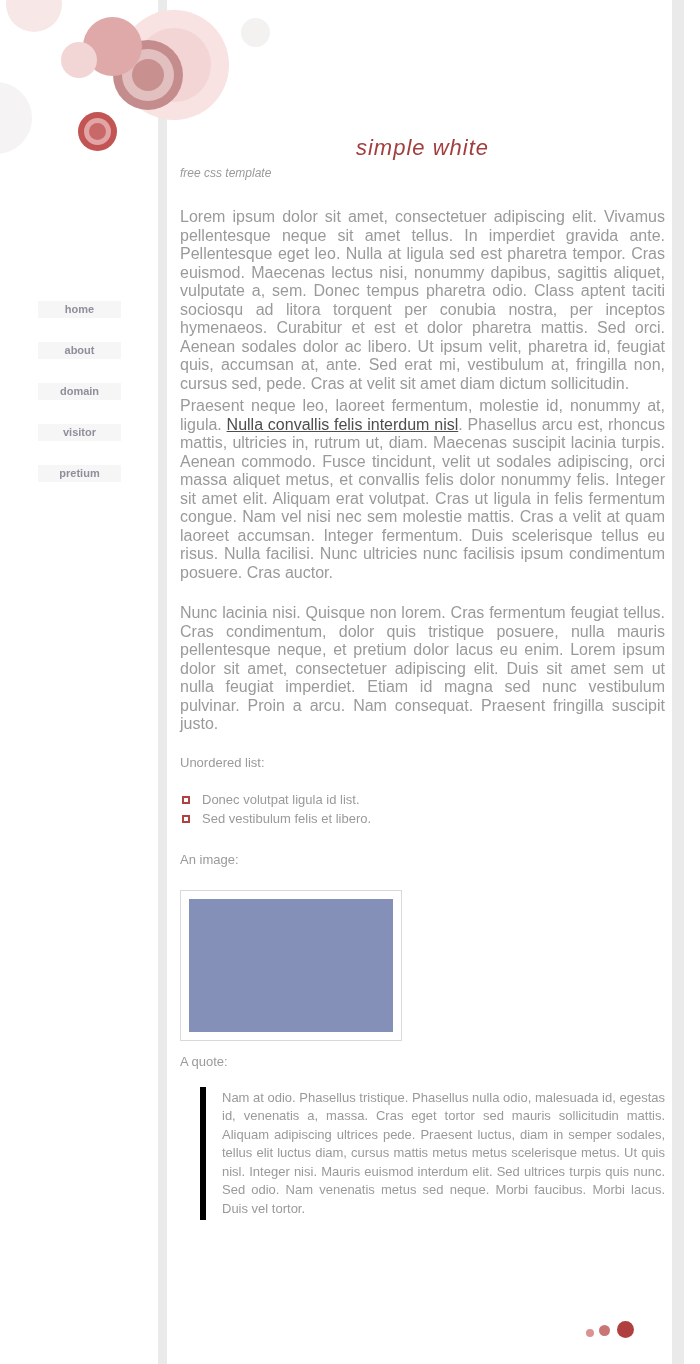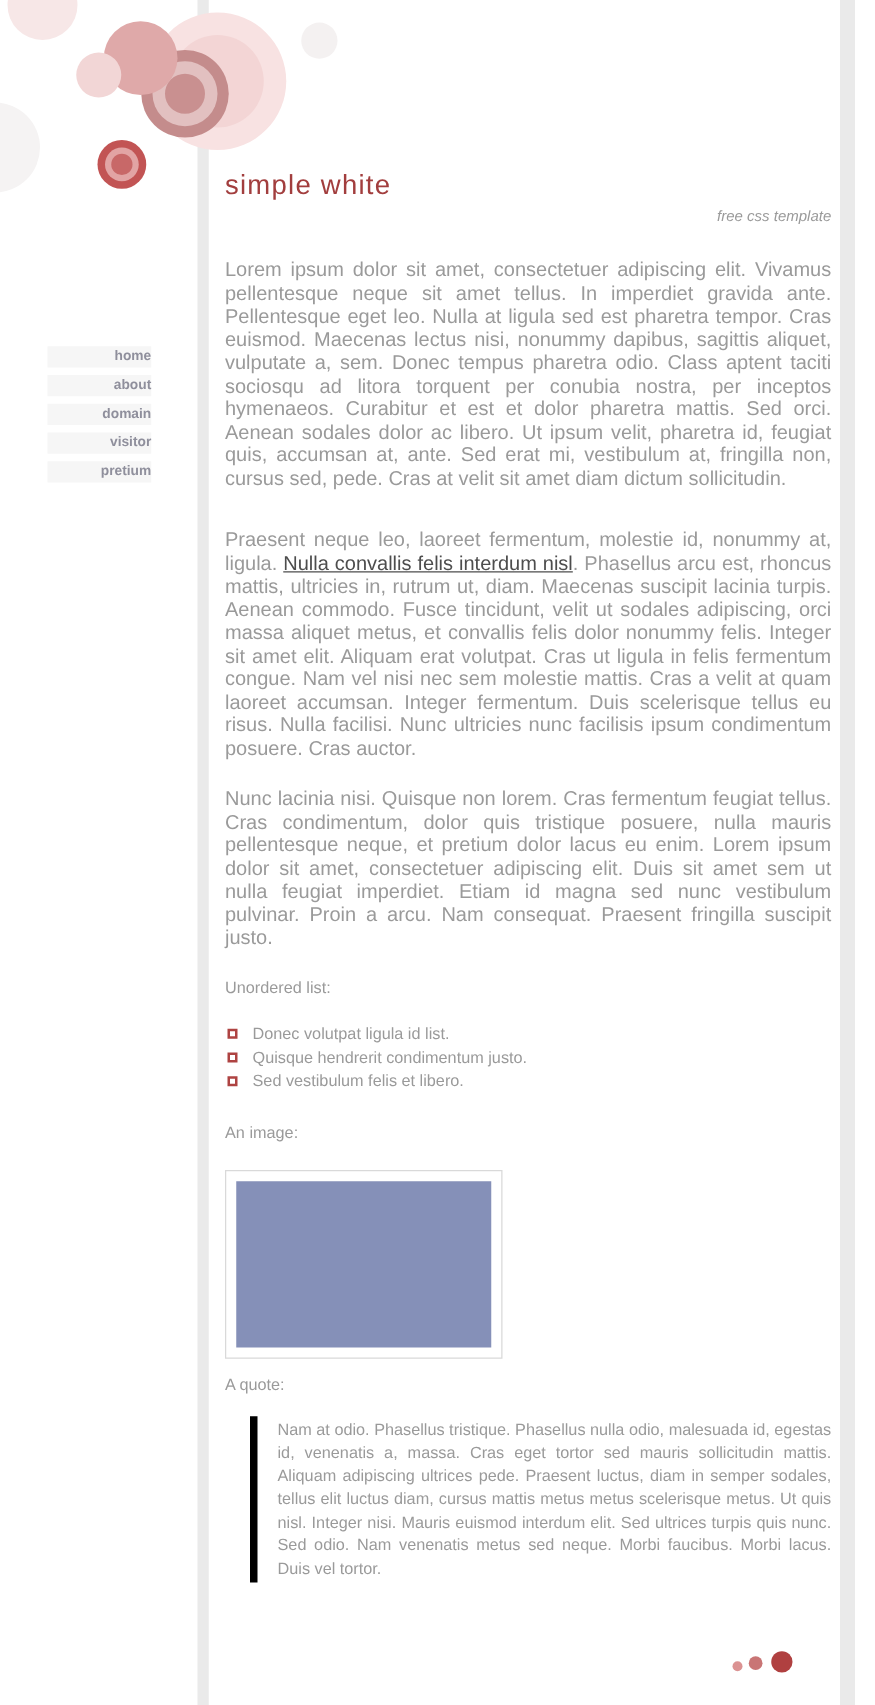--- a/index.html
+++ b/index.html
@@ -25,39 +25,39 @@
   .c-left-gray   { left:-40px; top:82px;  width:72px;  height:72px;  background:#f5f3f3; }
   .c-red-outer   { left:78px;  top:112px; width:39px;  height:39px;  background:#c25454; }
   .c-red-ring    { left:84px;  top:118px; width:27px;  height:27px;  background:#e2a4a4; }
   .c-red-core    { left:89px;  top:123px; width:17px;  height:17px;  background:#c86868; }
   .c-right-gray  { left:241px; top:18px;  width:29px;  height:29px;  background:#f4f1f1; }
 
   
   .nav { position:absolute; left:38px; top:277px; width:83px; z-index:3; }
   .nav-item {
     display:block; height:17px; line-height:17px; margin-bottom:6px;
-    background:#f6f6f6; text-align:right;
-    font-size:11px; font-weight:bold; color:#8f8f9c; cursor:pointer;
+    background:#f6f6f6; text-align:center;
+    font-size:11px; font-weight:bold; color:#8f8f9c; cursor:pointer;margin-top:24px;
   }
 
   
   .main { position:absolute; left:180px; top:0; width:485px; z-index:3; }
   .site-title {
-    margin:136px 0 0; text-align:left; font-weight:normal;
-    font-size:22px; line-height:24px; color:#a23e3e; letter-spacing:1px;
+    margin:136px 0 0; text-align:center; font-weight:normal;
+    font-size:22px; line-height:24px; color:#a23e3e; letter-spacing:1px;font-style:italic;
   }
   .site-subtitle {
-    margin:6px 0 0; text-align:right; font-style:italic; font-weight:normal;
+    margin:6px 0 0; text-align:left; font-style:italic; font-weight:normal;
     font-size:12px; color:#9a9a9a;
   }
   .body-text {
     font-size:16px; line-height:18.5px; color:#9a9a9a; text-align:justify; margin:0;
   }
   .p1 { margin-top:28px; }
-  .p2 { margin-top:31px; }
+  .p2 { margin-top:4px; }
   .p3 { margin-top:22px; }
   .inline-link { color:#4d4d4d; text-decoration:underline; }
   .section-heading {
     margin:21px 0 0; font-size:13px; font-weight:normal; color:#9a9a9a;
   }
   .hd-image { margin-top:24px; }
   .hd-quote { margin-top:13px; }
 
   .u-list { margin:20px 0 0; padding:0; list-style:none; }
   .u-list li {
@@ -130,21 +130,20 @@
 
   <p class="body-text p1">Lorem ipsum dolor sit amet, consectetuer adipiscing elit. Vivamus pellentesque neque sit amet tellus. In imperdiet gravida ante. Pellentesque eget leo. Nulla at ligula sed est pharetra tempor. Cras euismod. Maecenas lectus nisi, nonummy dapibus, sagittis aliquet, vulputate a, sem. Donec tempus pharetra odio. Class aptent taciti sociosqu ad litora torquent per conubia nostra, per inceptos hymenaeos. Curabitur et est et dolor pharetra mattis. Sed orci. Aenean sodales dolor ac libero. Ut ipsum velit, pharetra id, feugiat quis, accumsan at, ante. Sed erat mi, vestibulum at, fringilla non, cursus sed, pede. Cras at velit sit amet diam dictum sollicitudin.</p>
 
   <p class="body-text p2"><span>Praesent neque leo, laoreet fermentum, molestie id, nonummy at, ligula. </span><a href="#" class="inline-link">Nulla convallis felis interdum nisl</a><span>. Phasellus arcu est, rhoncus mattis, ultricies in, rutrum ut, diam. Maecenas suscipit lacinia turpis. Aenean commodo. Fusce tincidunt, velit ut sodales adipiscing, orci massa aliquet metus, et convallis felis dolor nonummy felis. Integer sit amet elit. Aliquam erat volutpat. Cras ut ligula in felis fermentum congue. Nam vel nisi nec sem molestie mattis. Cras a velit at quam laoreet accumsan. Integer fermentum. Duis scelerisque tellus eu risus. Nulla facilisi. Nunc ultricies nunc facilisis ipsum condimentum posuere. Cras auctor.</span></p>
 
   <p class="body-text p3">Nunc lacinia nisi. Quisque non lorem. Cras fermentum feugiat tellus. Cras condimentum, dolor quis tristique posuere, nulla mauris pellentesque neque, et pretium dolor lacus eu enim. Lorem ipsum dolor sit amet, consectetuer adipiscing elit. Duis sit amet sem ut nulla feugiat imperdiet. Etiam id magna sed nunc vestibulum pulvinar. Proin a arcu. Nam consequat. Praesent fringilla suscipit justo.</p>
 
   <h3 class="section-heading">Unordered list:</h3>
   <ul class="u-list">
     <li>Donec volutpat ligula id list.</li>
-    <li>Quisque hendrerit condimentum justo.</li>
     <li>Sed vestibulum felis et libero.</li>
   </ul>
 
   <h3 class="section-heading hd-image">An image:</h3>
   <div class="image-frame">
     <div class="sky-photo"></div>
   </div>
 
   <h3 class="section-heading hd-quote">A quote:</h3>
   <blockquote class="quote">

